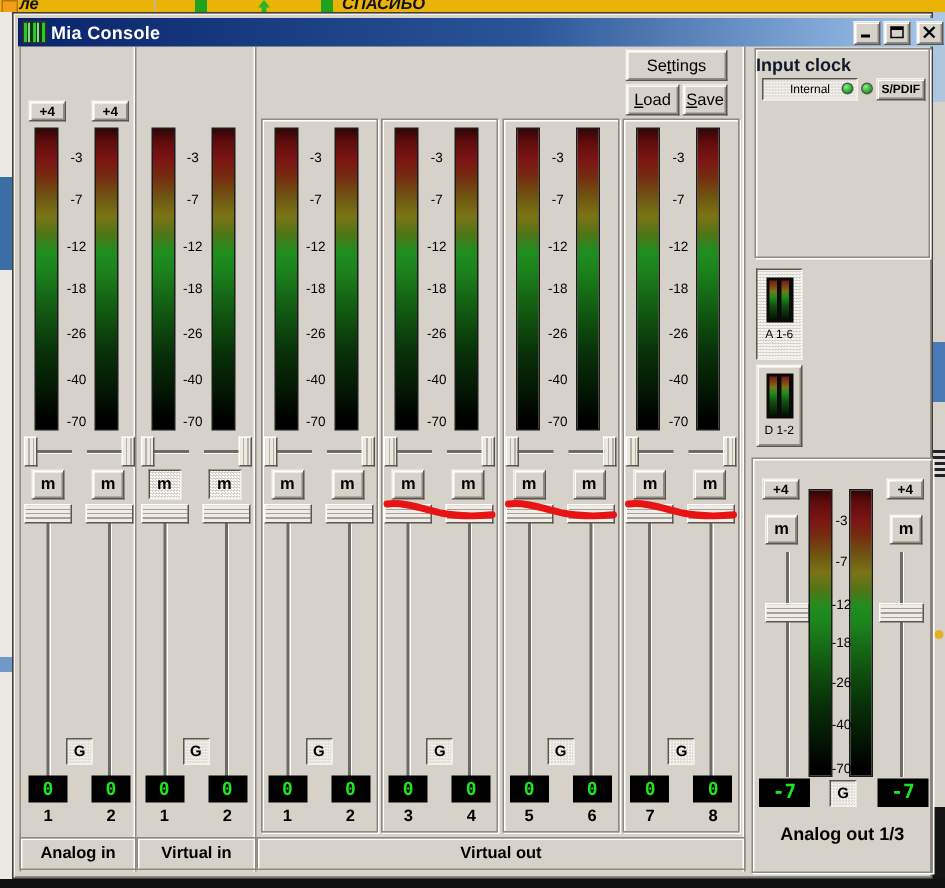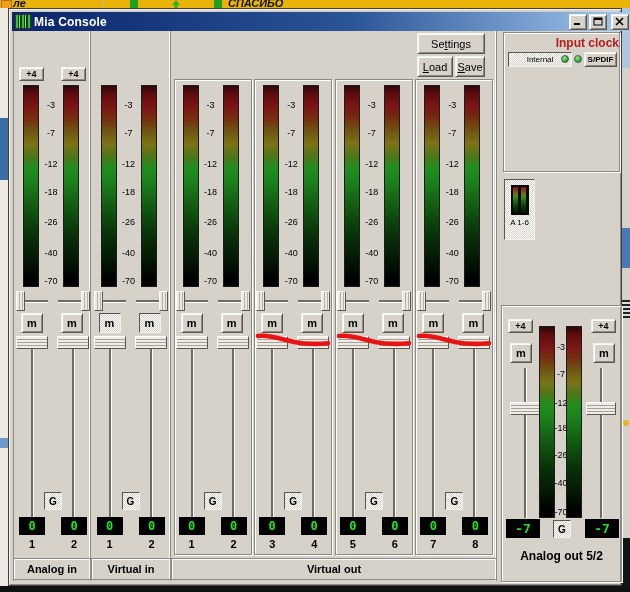--- a/index.html
+++ b/index.html
@@ -115,21 +115,21 @@
   .num-row{position:absolute;left:0;top:507px;width:76px;height:15px;}
   .chnum{position:absolute;top:0;width:26px;text-align:center;font-size:11px;font-weight:bold;color:#000;}
   .chnum.l{left:4px;} .chnum.r{left:46px;}
   .redmark{position:absolute;left:0;top:298px;width:76px;height:24px;pointer-events:none;z-index:5;}
   .labels-row{position:absolute;left:1px;top:527px;display:flex;height:22px;}
   .sec-label{height:22px;box-sizing:border-box;border:1px solid #8e8a82;box-shadow:inset 1px 1px 0 #fff;
     display:flex;align-items:center;justify-content:center;font-size:11px;font-weight:bold;color:#000;}
 
   
   .clock-box{position:absolute;left:491px;top:1px;width:117px;height:140px;}
-  .clock-title{position:absolute;left:0;top:3px;width:100%;text-align:right;font-size:12px;font-weight:bold;color:#b91c1c;}
+  .clock-title{position:absolute;left:0;top:3px;width:100%;text-align:left;font-size:12px;font-weight:bold;color:#0f172a;}
   .clock-btn{position:absolute;top:19px;height:15px;font-size:8px;}
   #btn-internal{left:4px;width:64px;}
   #btn-spdif{left:80px;width:33px;font-weight:bold;}
   .led{position:absolute;top:22px;width:8px;height:8px;border-radius:50%;
     background:radial-gradient(circle at 35% 30%,#8df08d,#1fae1f 65%,#0c6e0c);border:1px solid #555;box-sizing:border-box;}
   #led-1{left:57px;} #led-2{left:70px;}
   .mon-btn{position:absolute;left:492px;width:31px;flex-direction:column;justify-content:flex-start;padding-top:5px;}
   #mon-a{top:148px;height:61px;} #mon-d{top:212px;height:55px;}
   .mini-meter{width:18px;height:30px;background:#0a0a0a;display:flex;justify-content:space-evenly;align-items:center;}
   .mini-meter i{display:block;width:5px;height:26px;
@@ -542,20 +542,27 @@
       <div class="btn clock-btn" id="btn-spdif">S/PDIF</div>
     </div>
 
     <div class="btn mon-btn toggled" id="mon-a">
       <span class="mini-meter">
           <i></i>
           <i></i>
         </span>
       <span class="mon-label">A 1-6</span>
     </div>
+    <div class="btn mon-btn" id="mon-d">
+      <span class="mini-meter">
+          <i></i>
+          <i></i>
+        </span>
+      <span class="mon-label">D 1-2</span>
+    </div>
 
     <div class="aout-box groovebox">
       <div class="btn plus4 aol">+4</div>
       <div class="btn plus4 aor">+4</div>
       <div class="btn aout-mute aol">m</div>
       <div class="btn aout-mute aor">m</div>
       <div class="aout-track aol"></div>
       <div class="aout-track aor"></div>
       <div class="aout-handle aol"></div>
       <div class="aout-handle aor"></div>
@@ -566,17 +573,17 @@
         <span>-7</span>
         <span>-12</span>
         <span>-18</span>
         <span>-26</span>
         <span>-40</span>
         <span>-70</span>
       </div>
       <div class="aout-disp aol">-7</div>
       <div class="btn aout-gang toggled">G</div>
       <div class="aout-disp aor">-7</div>
-      <div class="aout-label">Analog out 5/2</div>
+      <div class="aout-label">Analog out 1/3</div>
     </div>
 
   </div>
 </div>
 
 </body></html>

